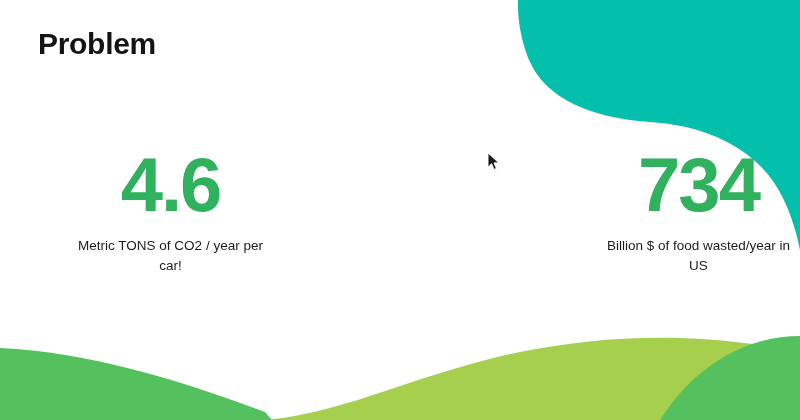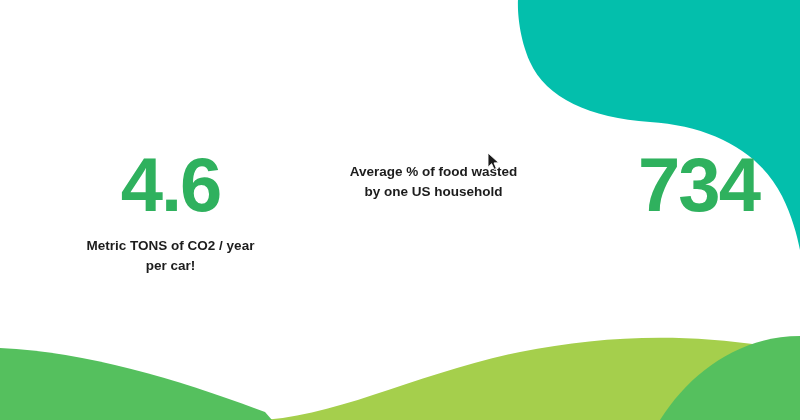--- a/index.html
+++ b/index.html
@@ -69,21 +69,21 @@
     font-size: 76px;
     font-weight: bold;
     color: #2FB15E;
     line-height: 0.98;
     letter-spacing: -2px;
     white-space: nowrap;
   }
   .stat-caption {
     margin-top: 14px;
     font-size: 13.5px;
-    font-weight: bold;
+    font-weight: normal;
     color: #1c1c1c;
     line-height: 1.45;
     max-width: 185px;
   }
 
   
   #mouse-cursor {
     position: absolute;
     z-index: 30;
     pointer-events: none;
@@ -112,34 +112,35 @@
              L 800 420 Z" fill="#A5CF4C"></path>
 
     <path d="M 660 420 L 800 420 L 800 336
              C 740 336 690 372 660 420 Z" fill="#55C05E"></path>
 
     <path d="M 0 348
              C 90 352 185 382 265 412
              L 272 420 L 0 420 Z" fill="#55C05E"></path>
   </svg>
 
+  <h1 id="slide-title">Problem</h1>
 
   <div id="stats-row">
 
     <div class="stat-block col-1">
       <div class="stat-value">4.6</div>
       <div class="stat-caption">Metric TONS of CO2 / year per car!</div>
     </div>
 
     <div class="stat-block col-2">
-      <div class="stat-caption">Average % of food wasted by one US household</div>
     </div>
 
     <div class="stat-block col-3">
       <div class="stat-value">734</div>
+      <div class="stat-caption">Billion $ of food wasted/year in US</div>
     </div>
 
   </div>
 
   <svg id="mouse-cursor" width="14" height="20" viewBox="0 0 14 20" xmlns="http://www.w3.org/2000/svg" style="left: 487px; top: 152px;">
     <path d="M 1 1 L 1 15.2 L 4.6 11.7 L 7.1 17.4 L 9.4 16.4 L 7.0 10.9 L 11.7 10.7 Z" fill="#1a1a1a" stroke="#ffffff" stroke-width="0.9" stroke-linejoin="round"></path>
   </svg>
 
 </div>
 

